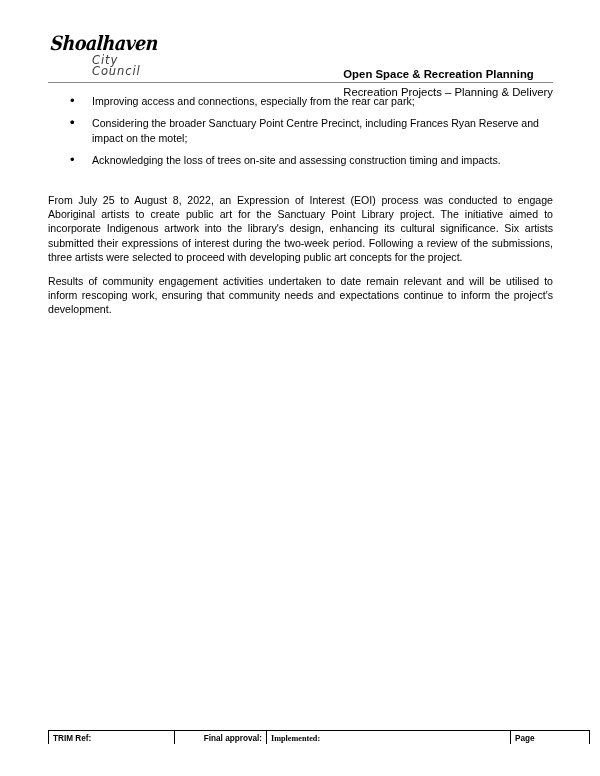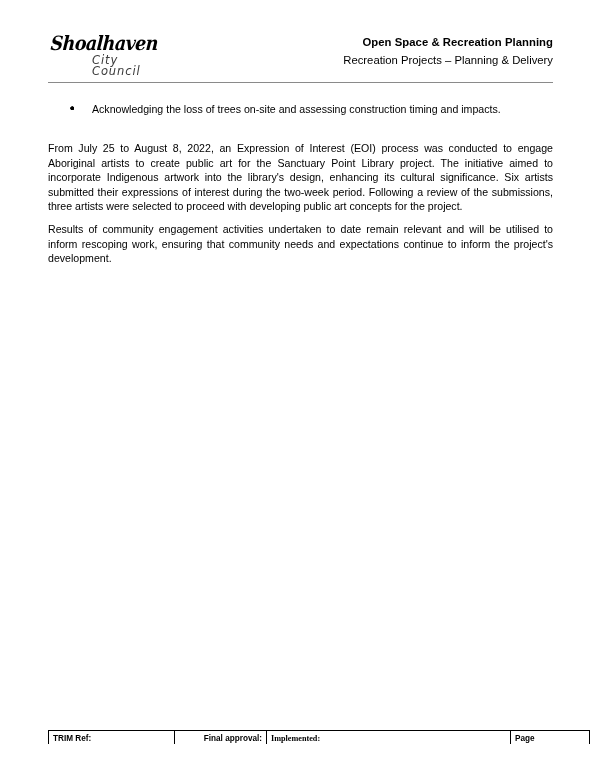--- a/index.html
+++ b/index.html
@@ -59,22 +59,23 @@
     font-style: italic;
     font-size: 11.5px;
     letter-spacing: 0.9px;
     color: #3b3b3b;
     display: block;
     margin-left: 44px;
     margin-top: 1px;
     line-height: 1;
   }
   .header-titles {
-    text-align: right;
+    text-align: left;
     padding-top: 1px;
+    margin-top: 32px;
   }
   .header-title {
     font-size: 11.3px;
     font-weight: bold;
     line-height: 15px;
     letter-spacing: 0.05px;
     white-space: nowrap;
   }
   .header-subtitle {
     font-size: 11.3px;
@@ -184,26 +185,28 @@
 
   </div>
 
   <div class="header-rule"></div>
 
   <div class="body-content">
 
     <ul class="bullets">
       <li>
         <span class="dot">•</span>
-      </li>
-      <li>
-        <span class="dot">•</span>
-      </li>
-      <li>
-        <span class="dot">•</span>
+        <span>Improving access and connections, especially from the rear car park;</span>
+      </li>
+      <li>
+        <span class="dot">•</span>
+      </li>
+      <li>
+        <span class="dot">•</span>
+        <span>Considering the broader Sanctuary Point Centre Precinct, including Frances Ryan Reserve and impact on the motel;</span>
       </li>
       <li>
         <span class="dot">•</span>
         <span>Acknowledging the loss of trees on-site and assessing construction timing and impacts.</span>
       </li>
     </ul>
 
     <p class="para first">From July 25 to August 8, 2022, an Expression of Interest (EOI) process was conducted to engage Aboriginal artists to create public art for the Sanctuary Point Library project. The initiative aimed to incorporate Indigenous artwork into the library's design, enhancing its cultural significance. Six artists submitted their expressions of interest during the two-week period. Following a review of the submissions, three artists were selected to proceed with developing public art concepts for the project.</p>
 
     <p class="para second">Results of community engagement activities undertaken to date remain relevant and will be utilised to inform rescoping work, ensuring that community needs and expectations continue to inform the project's development.</p>

